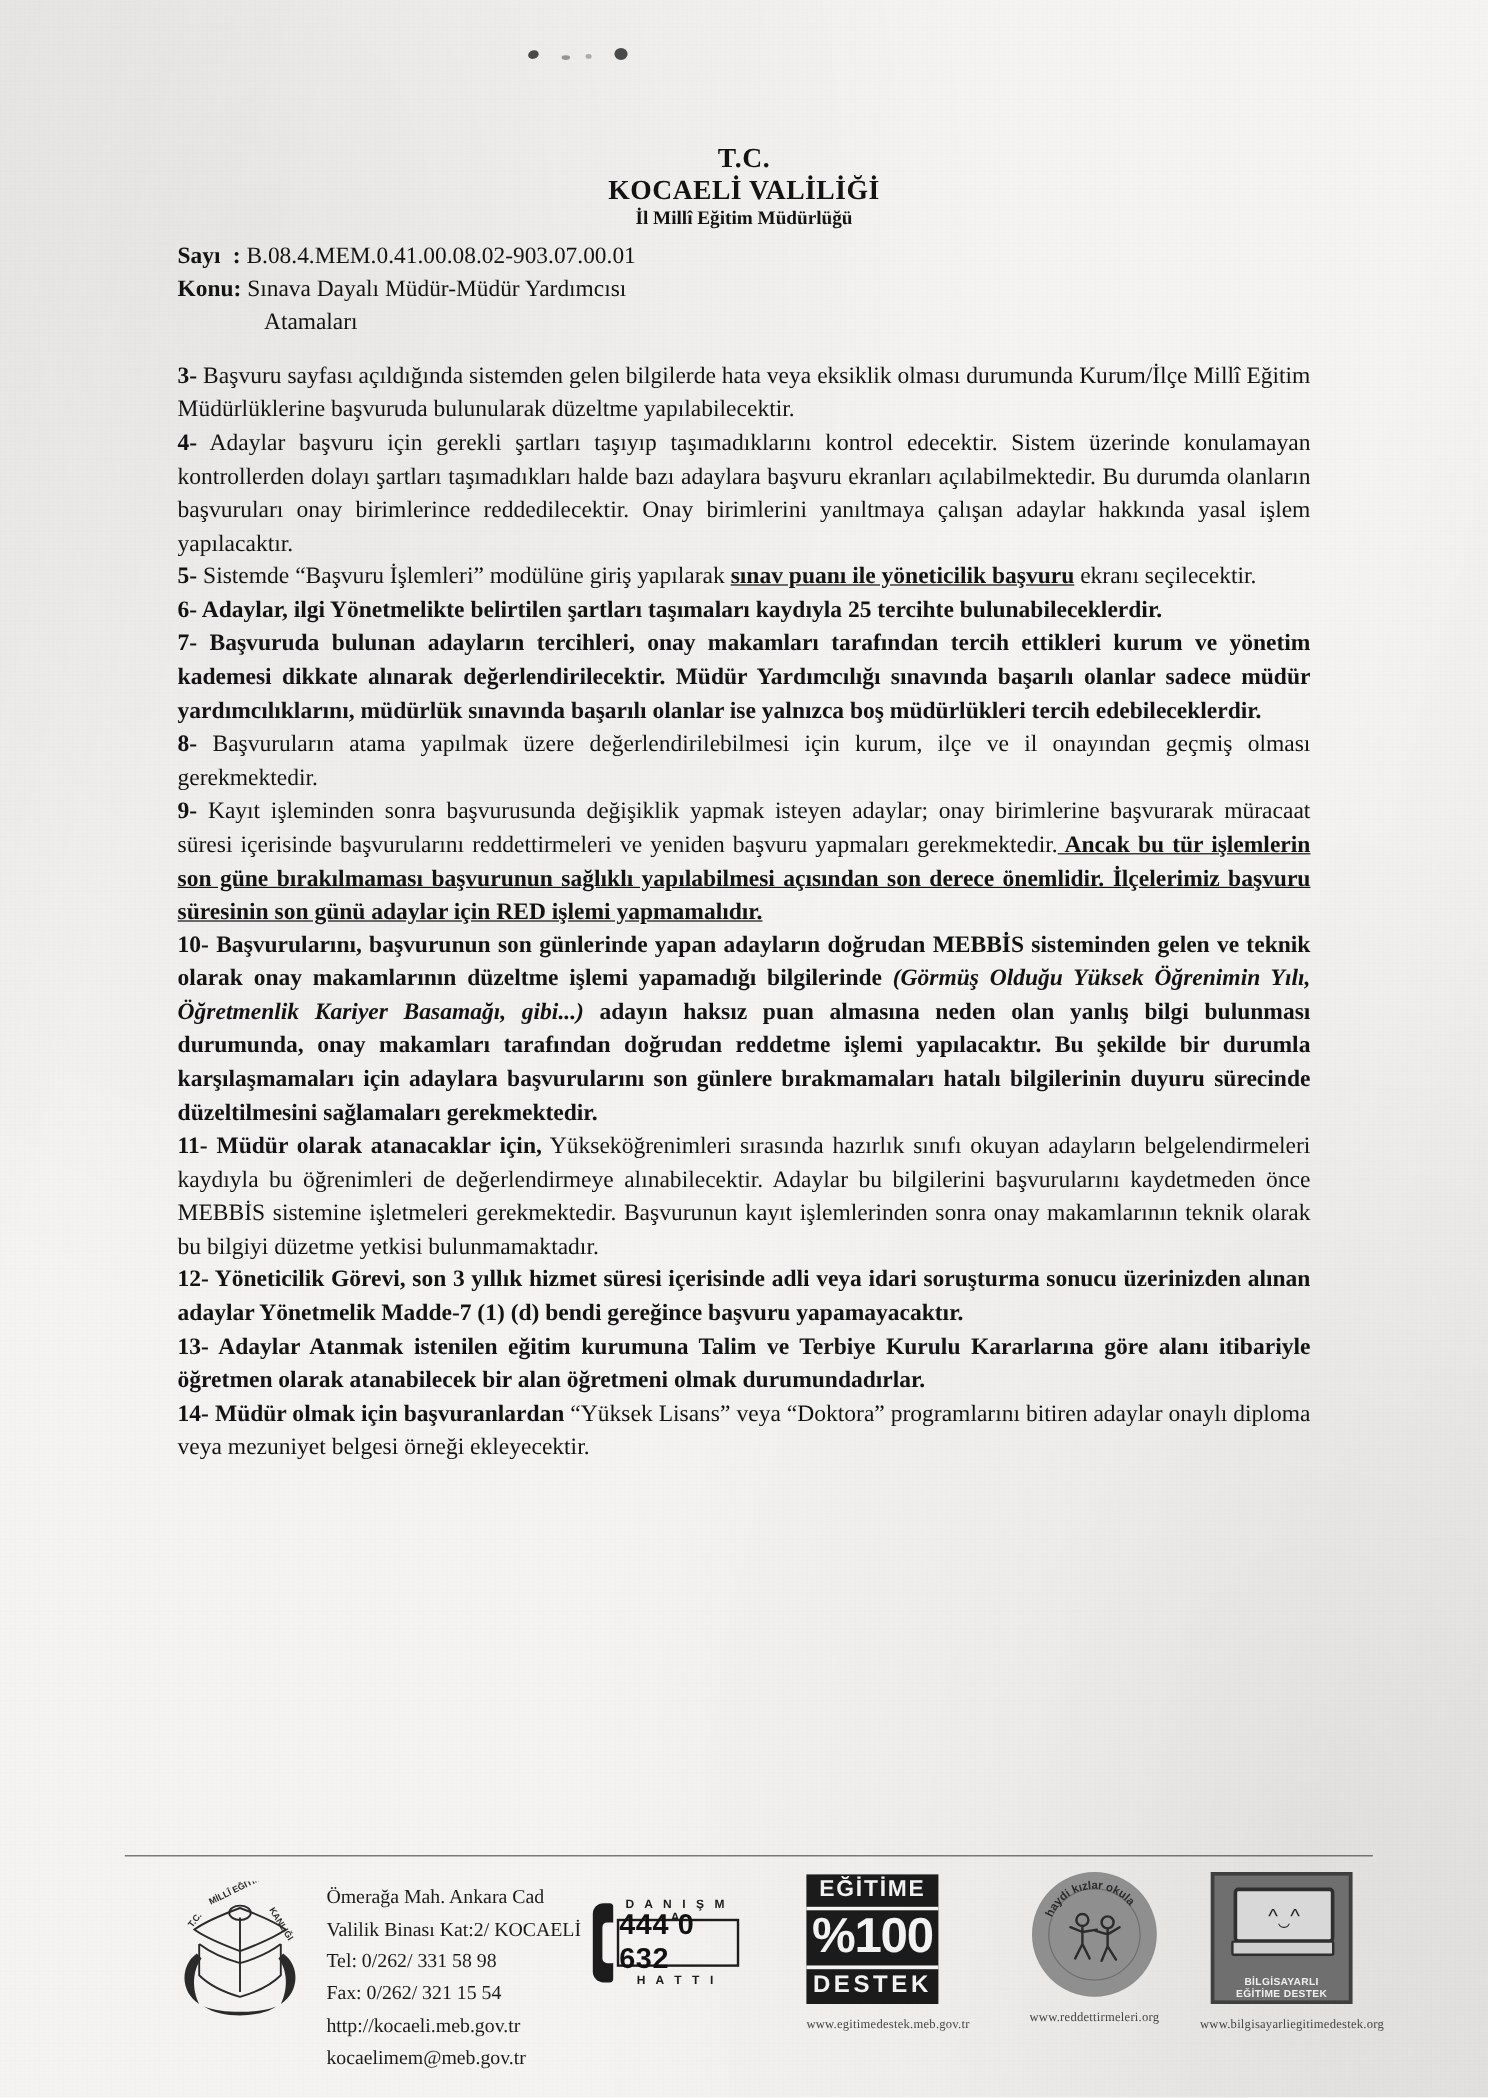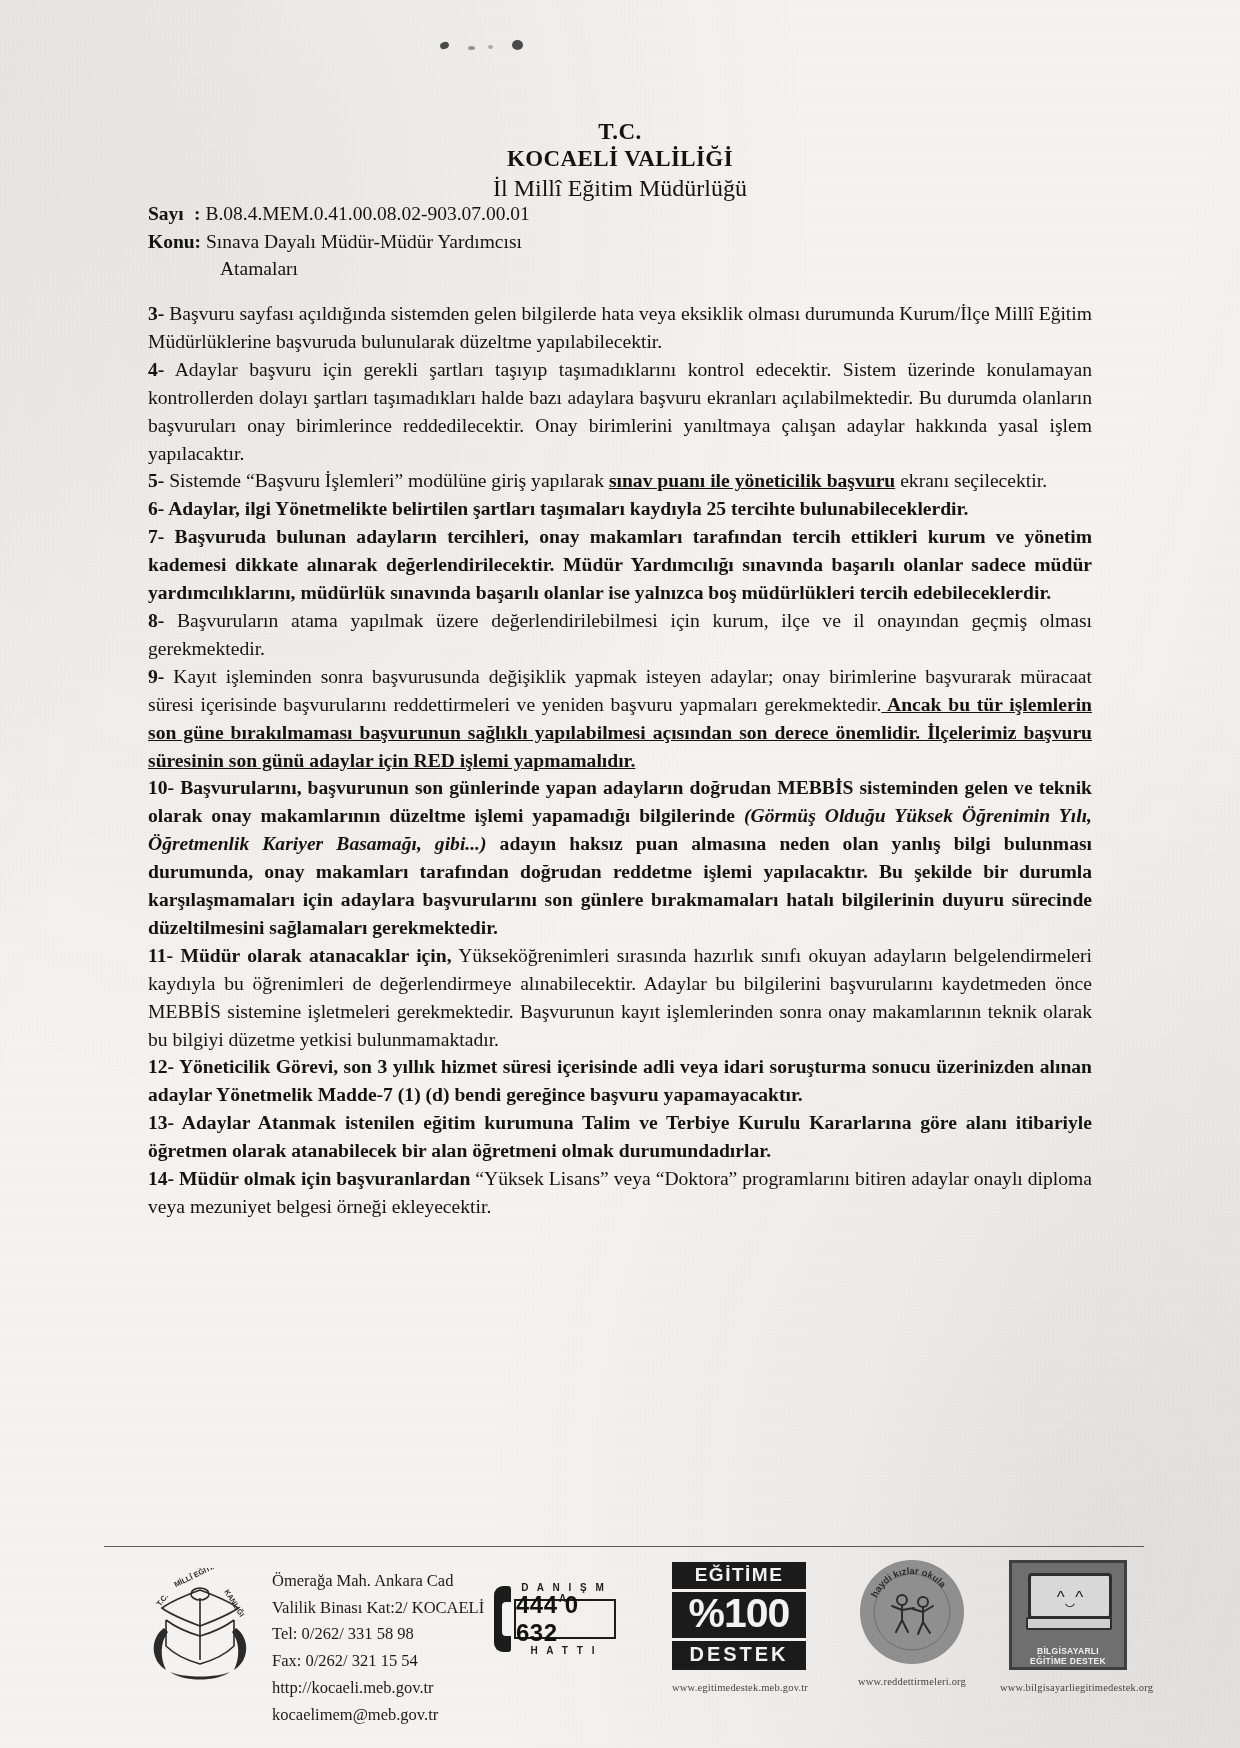--- a/index.html
+++ b/index.html
@@ -63,22 +63,22 @@
     letter-spacing: .5px;
     line-height: 1.18;
   }
   .lh-org {
     font-size: 23px;
     font-weight: bold;
     letter-spacing: .4px;
     line-height: 1.22;
   }
   .lh-sub {
-    font-size: 24px;
-    font-weight: normal;
+    font-size: 16px;
+    font-weight: bold;
     line-height: 1.25;
   }
 
   .meta {
     position: absolute;
     top: 200px;
     left: 148px;
     font-size: 19.5px;
     line-height: 1.42;
   }
@@ -192,21 +192,21 @@
     align-items: center;
     justify-content: center;
     color: #111;
   }
 
   
   .destek {
     position: absolute;
     left: 672px;
     top: 2px;
-    width: 134px;
+    width: 110px;
   }
   .destek .blk {
     background: #1b1b1b;
     color: #f2f2f2;
     text-align: center;
     font-family: "Liberation Sans", sans-serif;
   }
   .destek .d-top {
     font-size: 19px;
     font-weight: bold;

